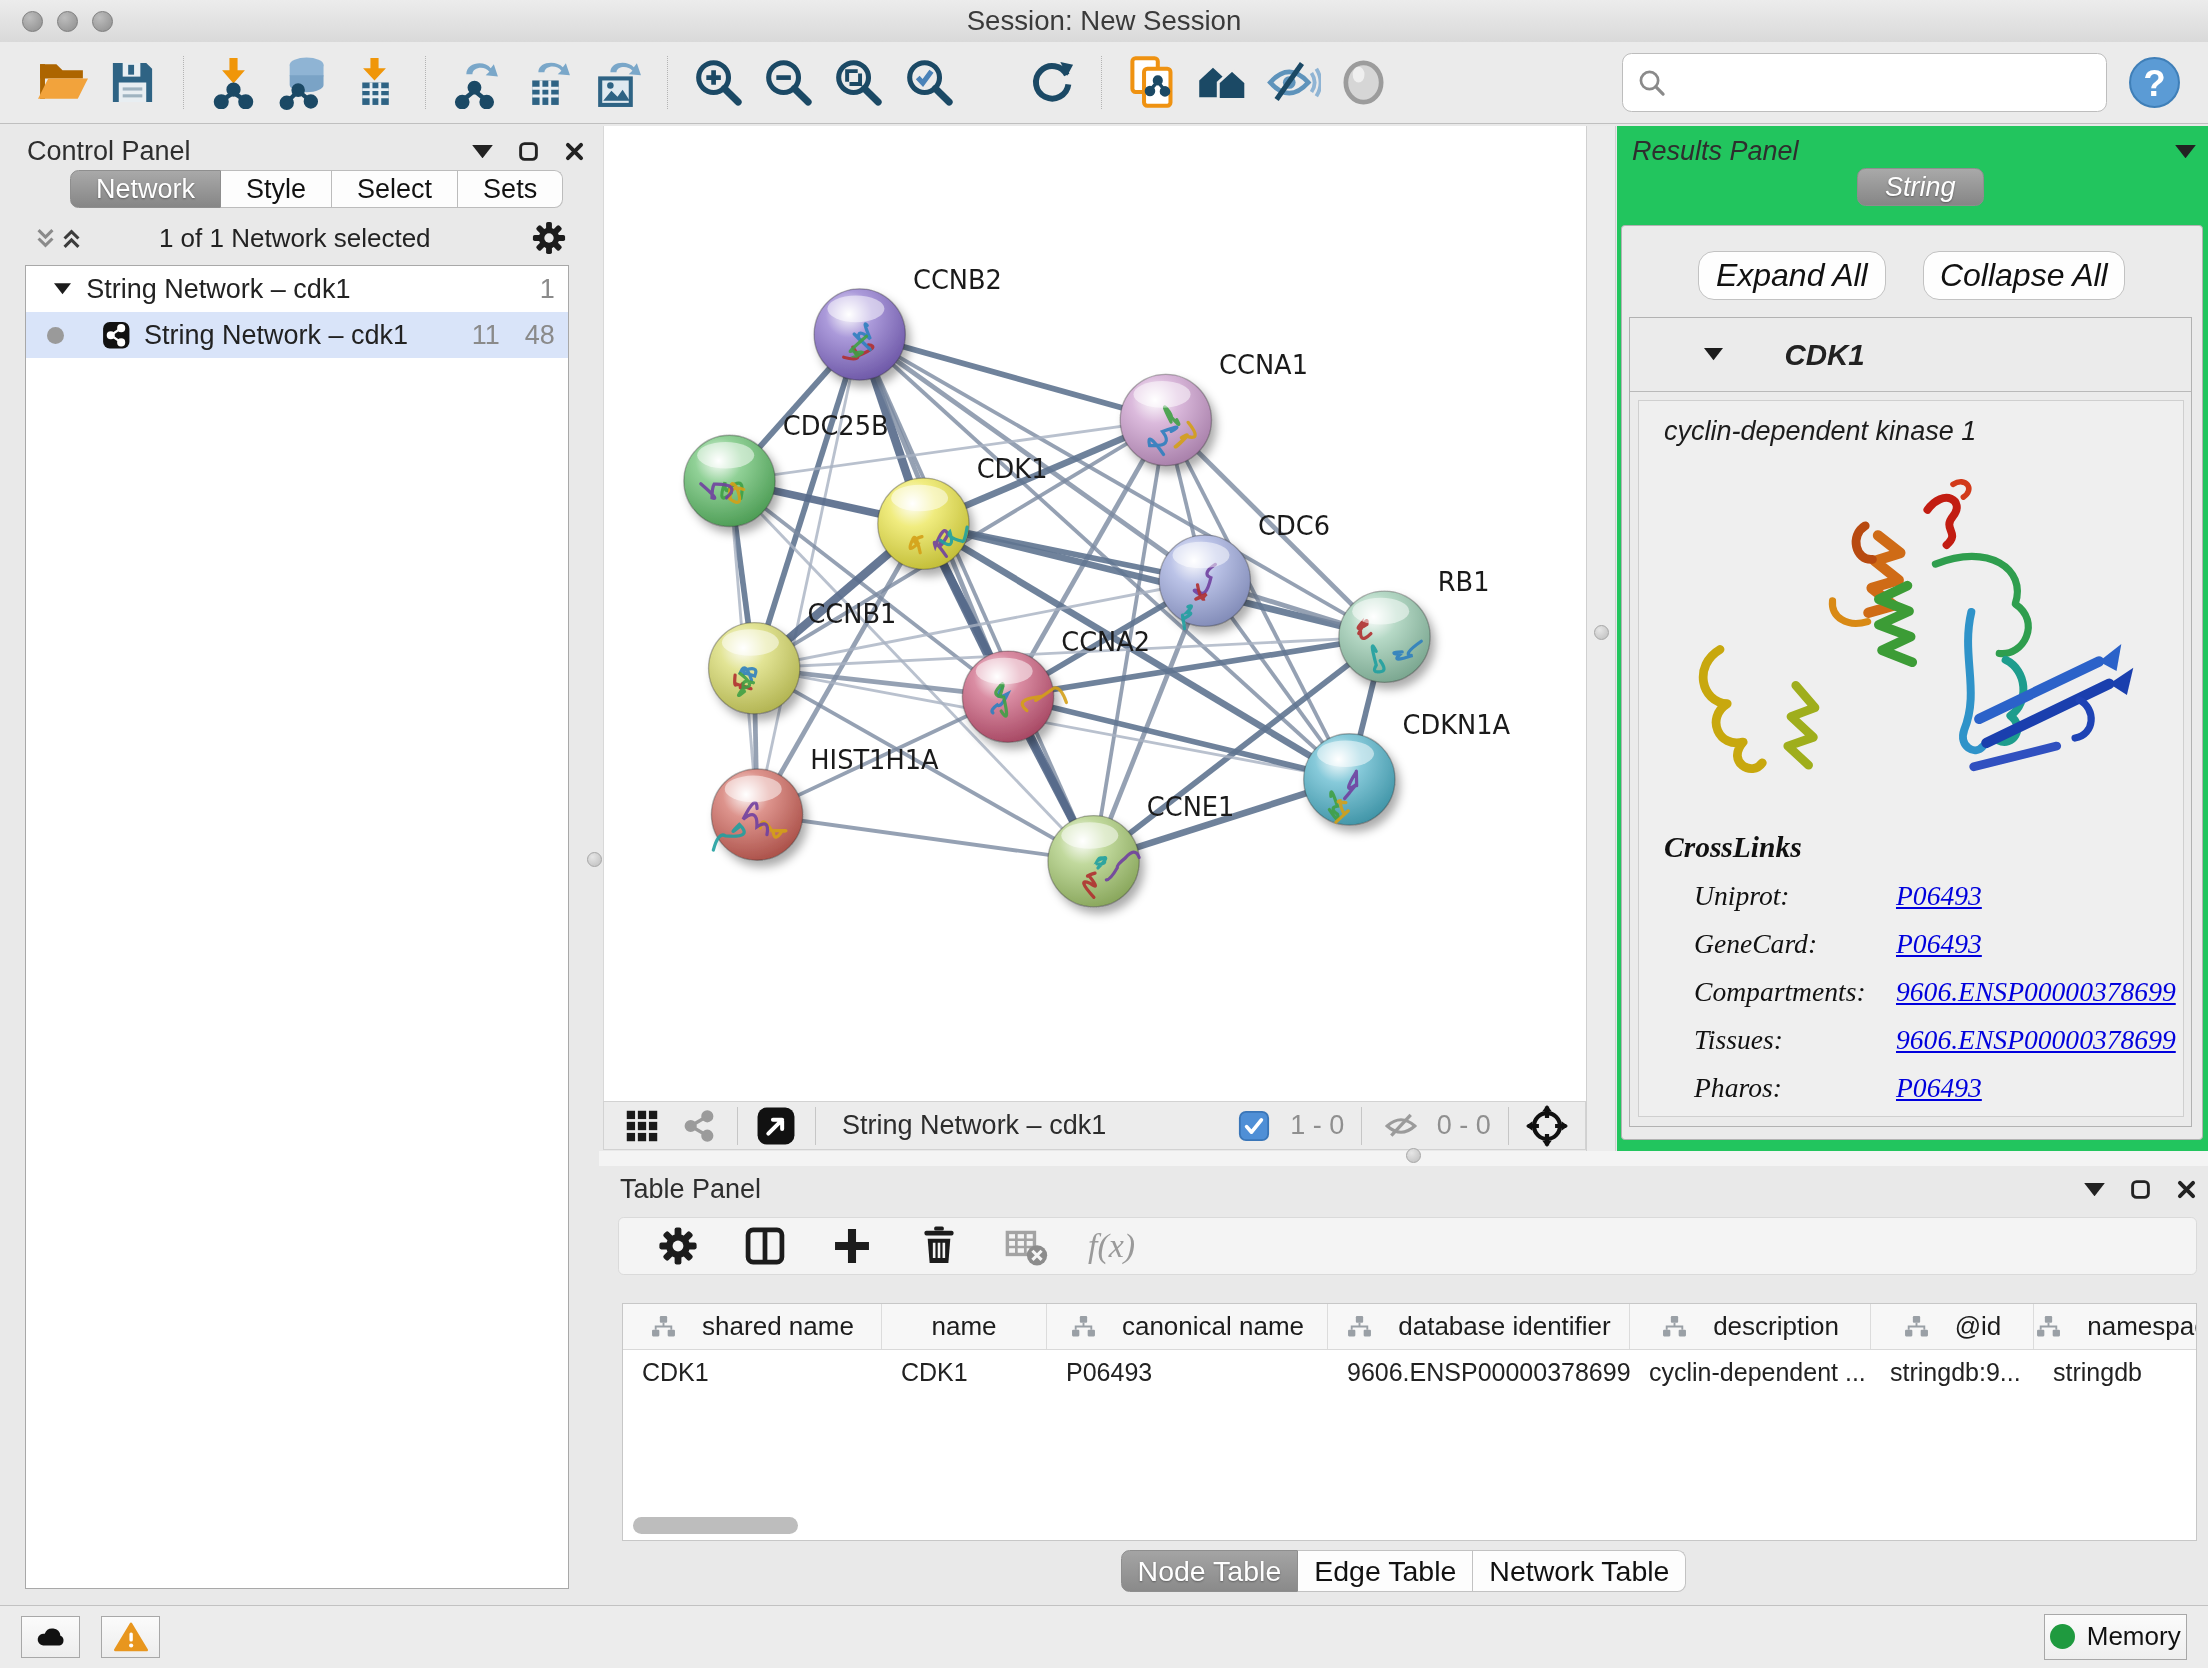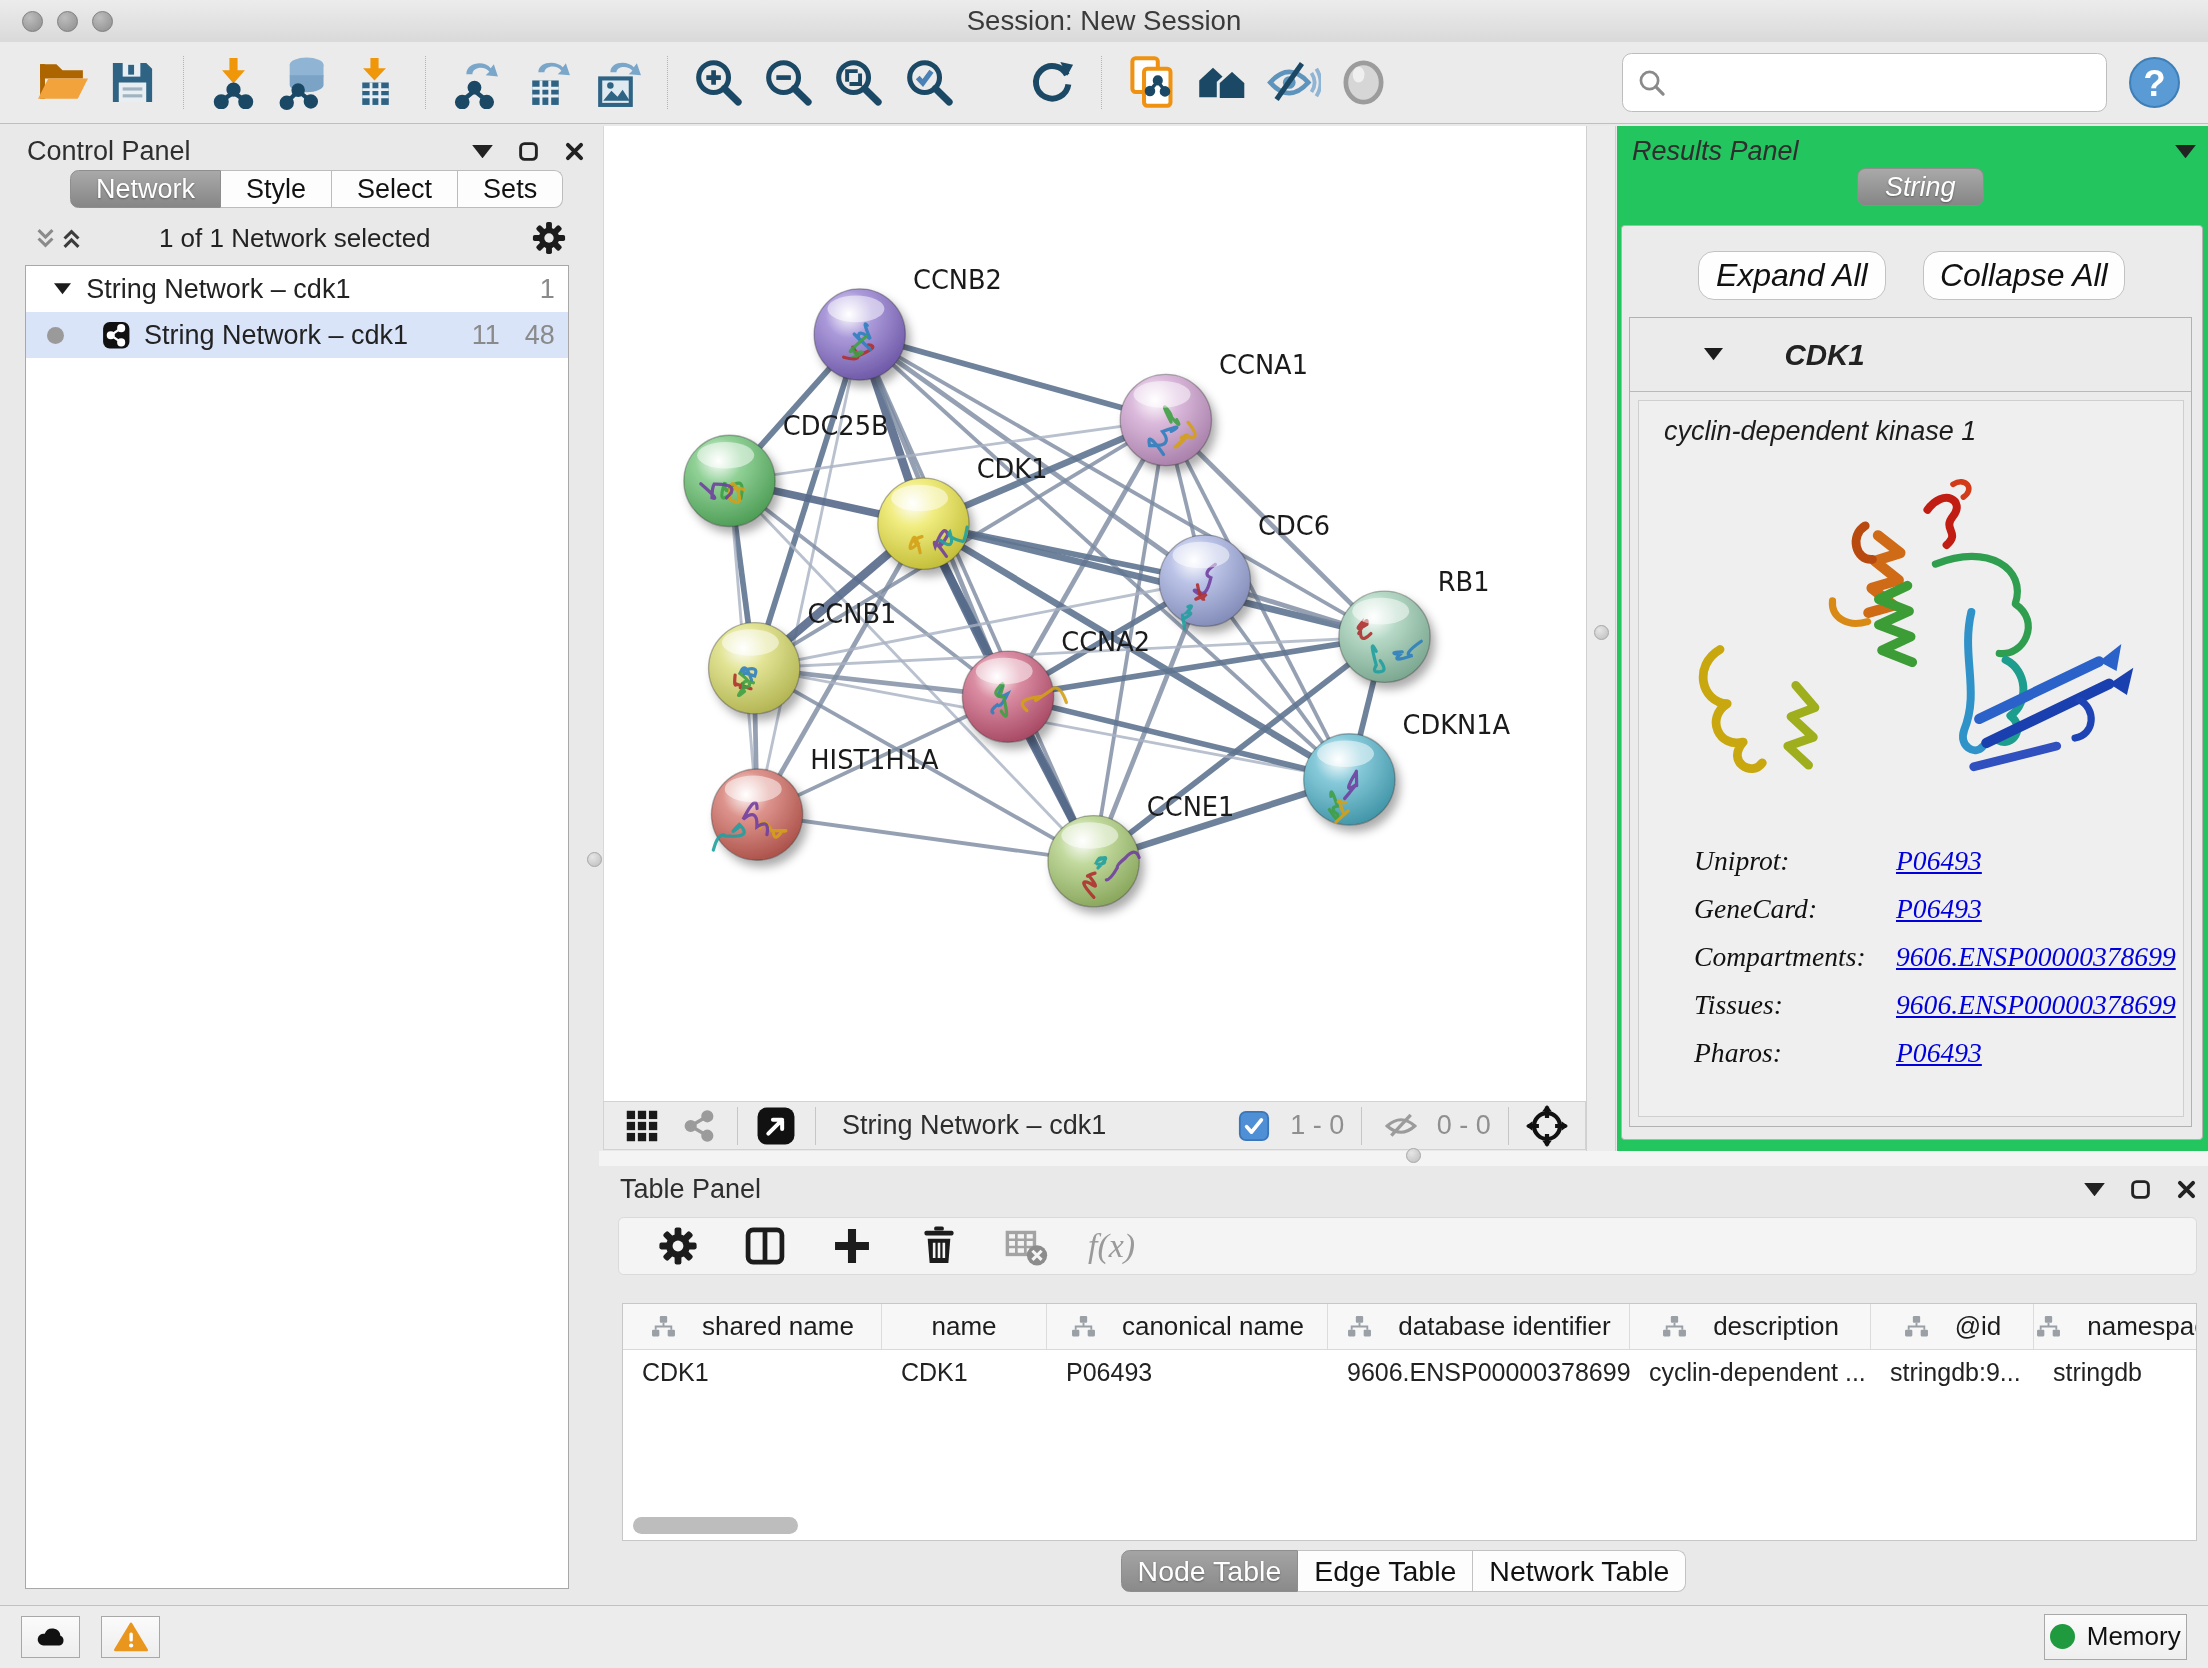--- a/index.html
+++ b/index.html
@@ -694,20 +694,21 @@
             <path d="M385 188 c-13,55 11,99 -9,148 c-7,20 13,33 24,20" stroke="#2f93c9" stroke-width="10"></path>
             <path d="M395 322 L545 250" stroke="#2b62c9" stroke-width="13"></path>
             <path d="M404 352 L558 278" stroke="#1a3fae" stroke-width="13"></path>
             <path d="M388 382 L492 356" stroke="#3050c0" stroke-width="11"></path>
             <path d="M520 298 c22,11 20,44 -5,48" stroke="#1e43b5" stroke-width="9"></path>
           </g>
           <path d="M545 250 l28,-22 -6,34z" fill="#2b62c9"></path>
           <path d="M558 278 l30,-20 -8,34z" fill="#1a3fae"></path>
         </svg>
         <div id="crosslinks">
+          <div id="cl-heading">CrossLinks</div>
           <div id="cl-rows">
               <div class="cl-row">
                 <span class="cl-label">Uniprot:</span>
                 <a class="cl-link" href="#">P06493</a>
               </div>
               <div class="cl-row">
                 <span class="cl-label">GeneCard:</span>
                 <a class="cl-link" href="#">P06493</a>
               </div>
               <div class="cl-row">

